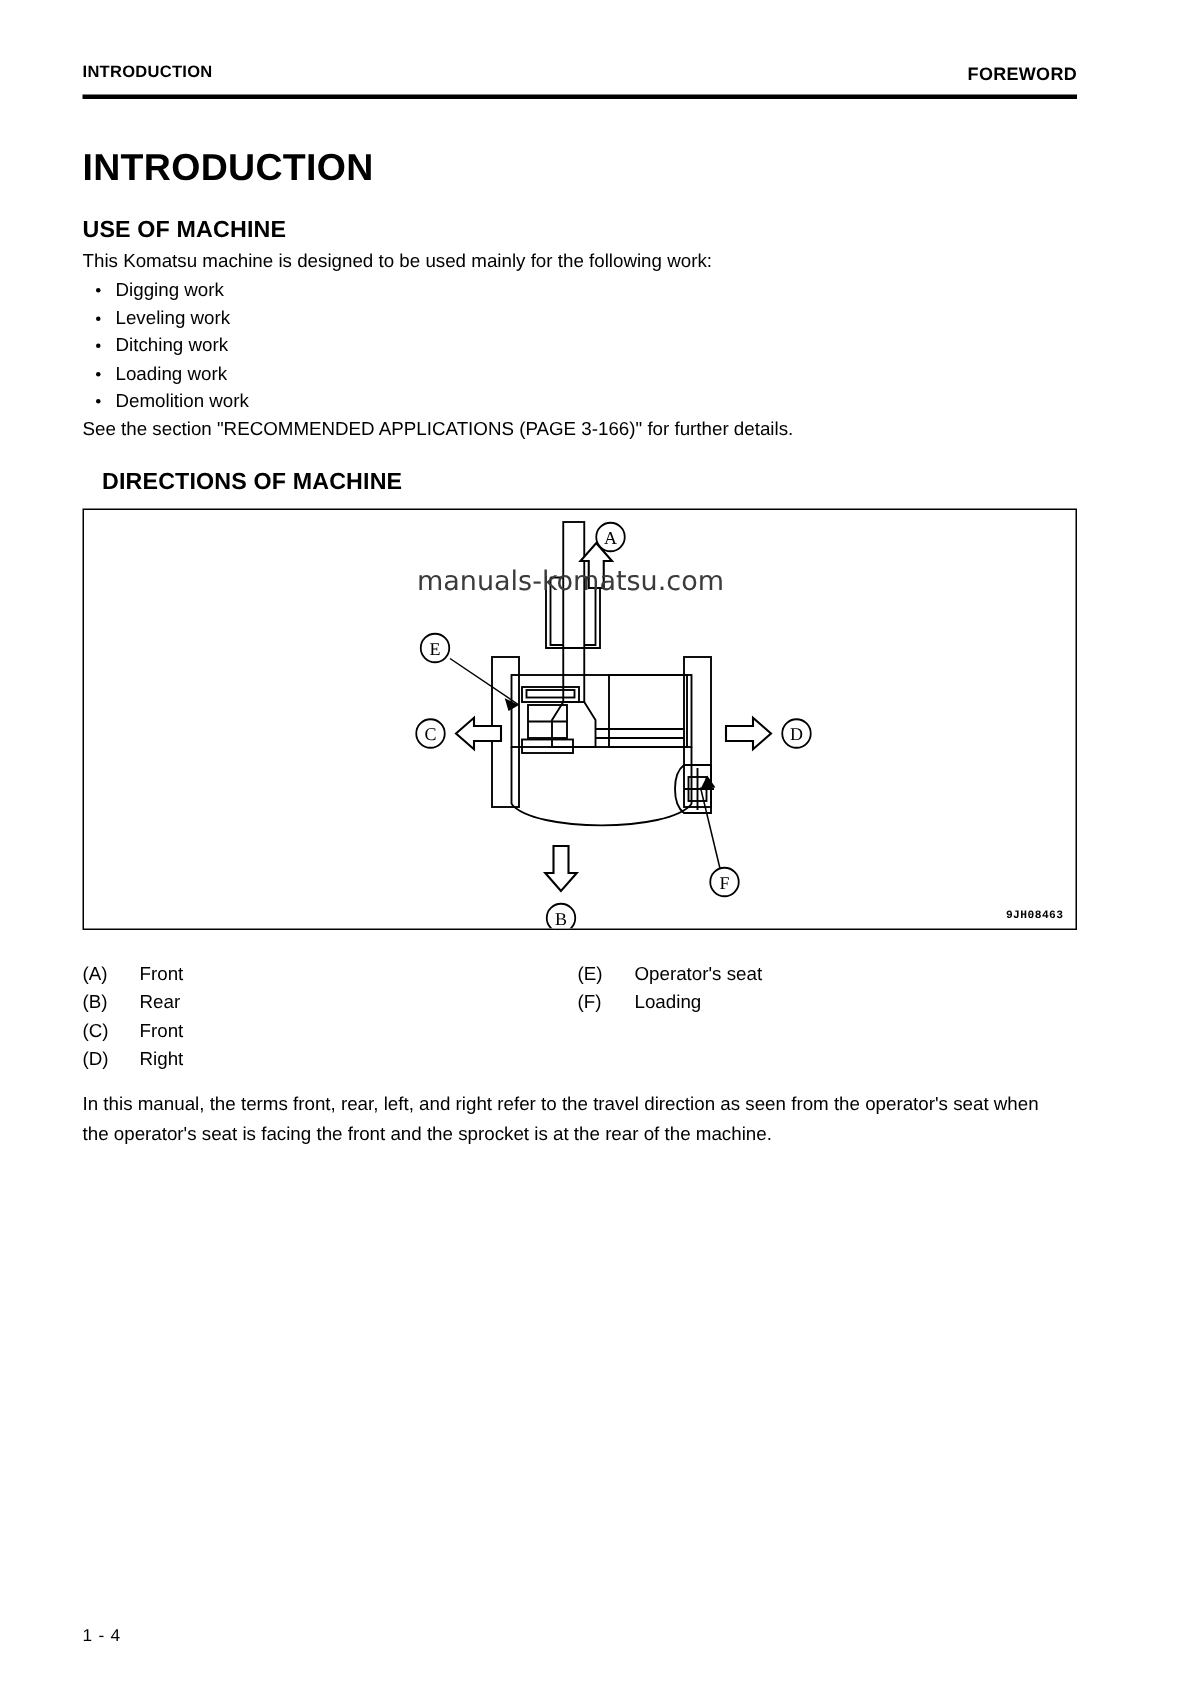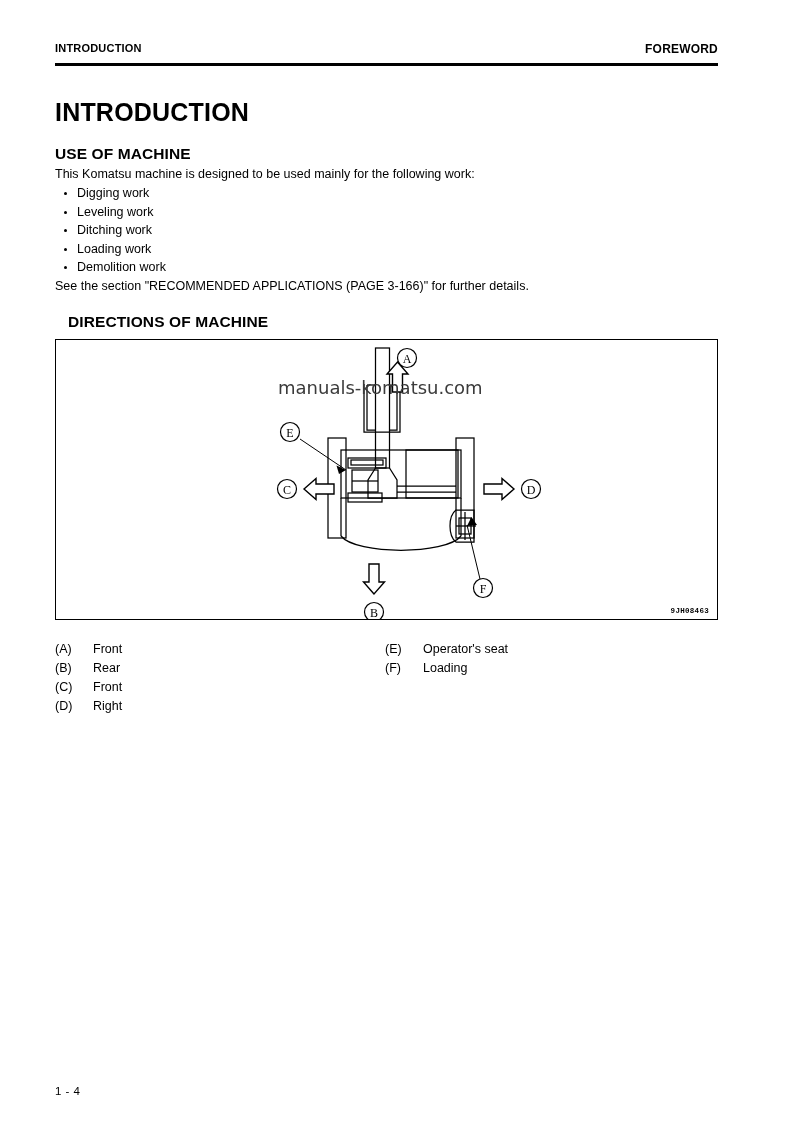--- a/index.html
+++ b/index.html
@@ -361,16 +361,20 @@
     <div class="legend-col right">
       <div class="legend-row">
         <span class="tag">(E)</span><span>Operator's seat</span>
       </div>
       <div class="legend-row">
         <span class="tag">(F)</span><span>Loading</span>
       </div>
     </div>
   </div>
 
+  <div class="closing">
+    <div>In this manual, the terms front, rear, left, and right refer to the travel direction as seen from the operator's seat when</div>
+    <div>the operator's seat is facing the front and the sprocket is at the rear of the machine.</div>
+  </div>
 
   <div class="footer">1 - 4</div>
 
 </div>
 
 </body></html>

